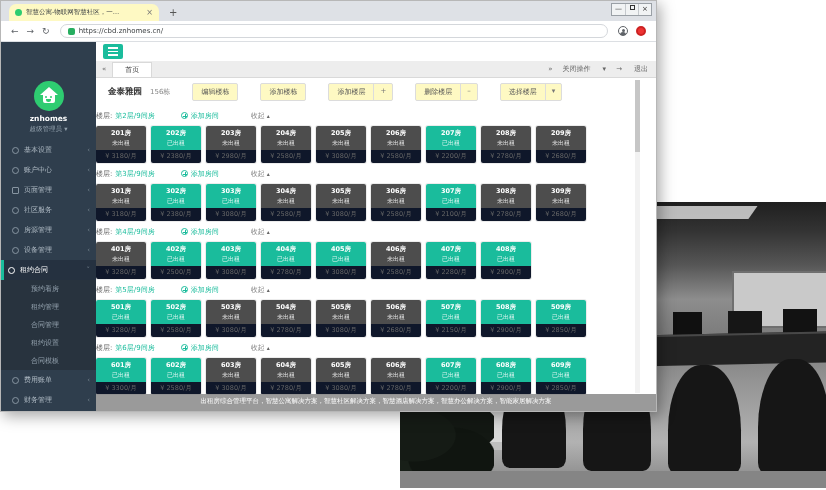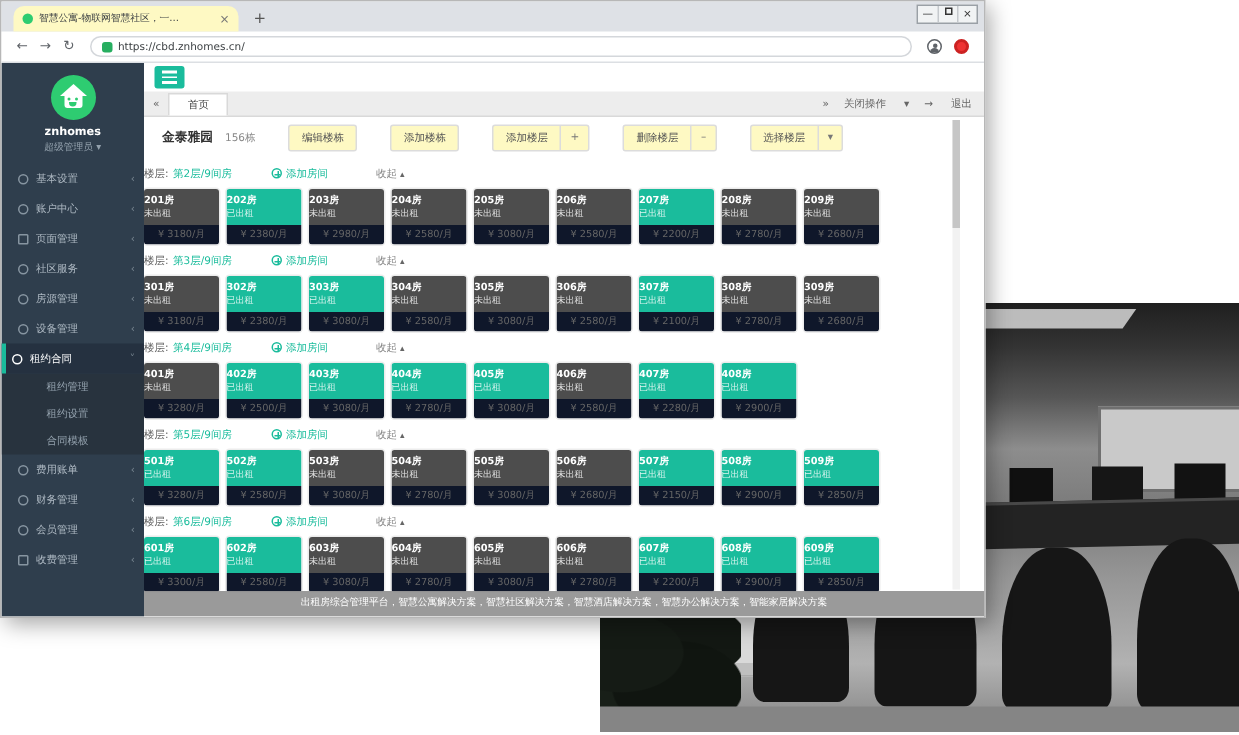--- a/index.html
+++ b/index.html
@@ -60,21 +60,21 @@
   .omni-site { width:7px; height:7px; background:#27ae60; border-radius:2px; margin-right:4px; }
   .avatar-ic { width:10px; height:10px; border-radius:50%; border:1px solid #5f6368; margin:0 4px; position:relative; }
   .avatar-ic:before { content:""; position:absolute; left:2.5px; top:1.5px; width:3px; height:3px; border-radius:50%; background:#5f6368; }
   .avatar-ic:after { content:""; position:absolute; left:1.2px; top:5px; width:5.6px; height:3px; border-radius:3px 3px 0 0; background:#5f6368; }
   .red-ic { width:10px; height:10px; border-radius:50%; background:#e33; border:2px solid #c22; margin:0 4px; }
 
   
   .app { flex:1; display:flex; overflow:hidden; }
 
   .sidebar { width:95px; background:#2f3e4d; flex:0 0 auto; overflow:hidden; }
-  .logo-wrap { text-align:center; padding-top:8px; }
+  .logo-wrap { text-align:center; padding-top:8px;margin-top:31px; }
   .logo { width:30px; height:30px; border-radius:50%; background:#2ecc71; margin:0 auto; position:relative; }
   .logo .roof { position:absolute; left:6px; top:6px; width:0; height:0; border-left:9px solid transparent; border-right:9px solid transparent; border-bottom:8px solid #fff; }
   .logo .house { position:absolute; left:9px; top:13px; width:12px; height:9px; background:#fff; border-radius:0 0 2px 2px; }
   .logo .eye1,.logo .eye2 { position:absolute; top:15px; width:2px; height:2px; border-radius:50%; background:#2ecc71; }
   .logo .eye1 { left:11.5px; } .logo .eye2 { left:16.5px; }
   .logo .smile { position:absolute; left:12.5px; top:18px; width:5px; height:2.5px; border-radius:0 0 4px 4px; background:#2ecc71; }
   .brand { color:#fff; font-size:7.5px; font-weight:bold; margin-top:3px; }
   .role { color:#93a1ad; font-size:6.5px; margin:2px 0 6px; }
   .sb-item { height:20px; display:flex; align-items:center; padding:0 6px 0 11px; font-size:7px; color:#aeb9c3; cursor:pointer; position:relative; }
   .sb-item .sb-ico { width:7px; height:7px; border:1px solid #8795a1; border-radius:50%; margin-right:5px; flex:0 0 auto; }
@@ -112,21 +112,21 @@
   .fh-add { color:#1abc9c; margin-left:26px; display:flex; align-items:center; cursor:pointer; }
   .cplus { width:7px; height:7px; border:1px solid #1abc9c; border-radius:50%; margin-right:3px; position:relative; display:inline-block; }
   .cplus:before { content:""; position:absolute; left:1.2px; top:2.6px; width:4.6px; height:1px; background:#1abc9c; }
   .cplus:after { content:""; position:absolute; left:3px; top:0.8px; width:1px; height:4.6px; background:#1abc9c; }
   .fh-col { color:#888; margin-left:32px; cursor:pointer; }
   .fh-col .caret { font-size:6px; margin-left:2px; color:#666; }
 
   .rooms { margin-top:3px; white-space:nowrap; }
   .room { display:inline-block; width:50px; margin-right:5px; vertical-align:top; cursor:pointer;
     border-radius:2px; overflow:hidden; box-shadow:0 0 0 1px #ececec; }
-  .room-top { height:24px; background:#4d4d4d; text-align:left; padding-top:3px; }
+  .room-top { height:24px; background:#4d4d4d; text-align:center; padding-top:3px; }
   .room.rented .room-top { background:#1abc9c; }
   .room-no { font-size:6.5px; font-weight:bold; color:#fff; line-height:9px; }
   .room-status { font-size:6px; color:rgba(255,255,255,.85); line-height:9px; }
   .room-price { height:13px; line-height:13px; text-align:center; font-size:6.5px; color:#666; background:#0f172a; }
 
   .vscroll { position:absolute; right:16px; top:38px; bottom:18px; width:5px; background:#f2f2f2; }
   .vscroll .thumb { width:5px; height:72px; background:#c6c6c6; }
 
   .footer { position:absolute; left:0; right:0; bottom:0; height:17px; background:rgba(150,150,150,.96);
     color:#fff; font-size:6.5px; text-align:center; line-height:15px; overflow:hidden; z-index:5; }
@@ -225,21 +225,23 @@
             <span class="sb-ico"></span>
             <span class="sb-label">设备管理</span>
             <span class="sb-chev">‹</span>
           </div>
           <div class="sb-item active">
             <span class="sb-ico"></span>
             <span class="sb-label">租约合同</span>
             <span class="sb-chev">˅</span>
           </div>
           <div class="sb-sub">
+            <div class="sb-subitem">预约看房</div>
             <div class="sb-subitem">租约管理</div>
+            <div class="sb-subitem">合同管理</div>
             <div class="sb-subitem">租约设置</div>
             <div class="sb-subitem">合同模板</div>
           </div>
           <div class="sb-item">
             <span class="sb-ico"></span>
             <span class="sb-label">费用账单</span>
             <span class="sb-chev">‹</span>
           </div>
           <div class="sb-item">
             <span class="sb-ico"></span>

